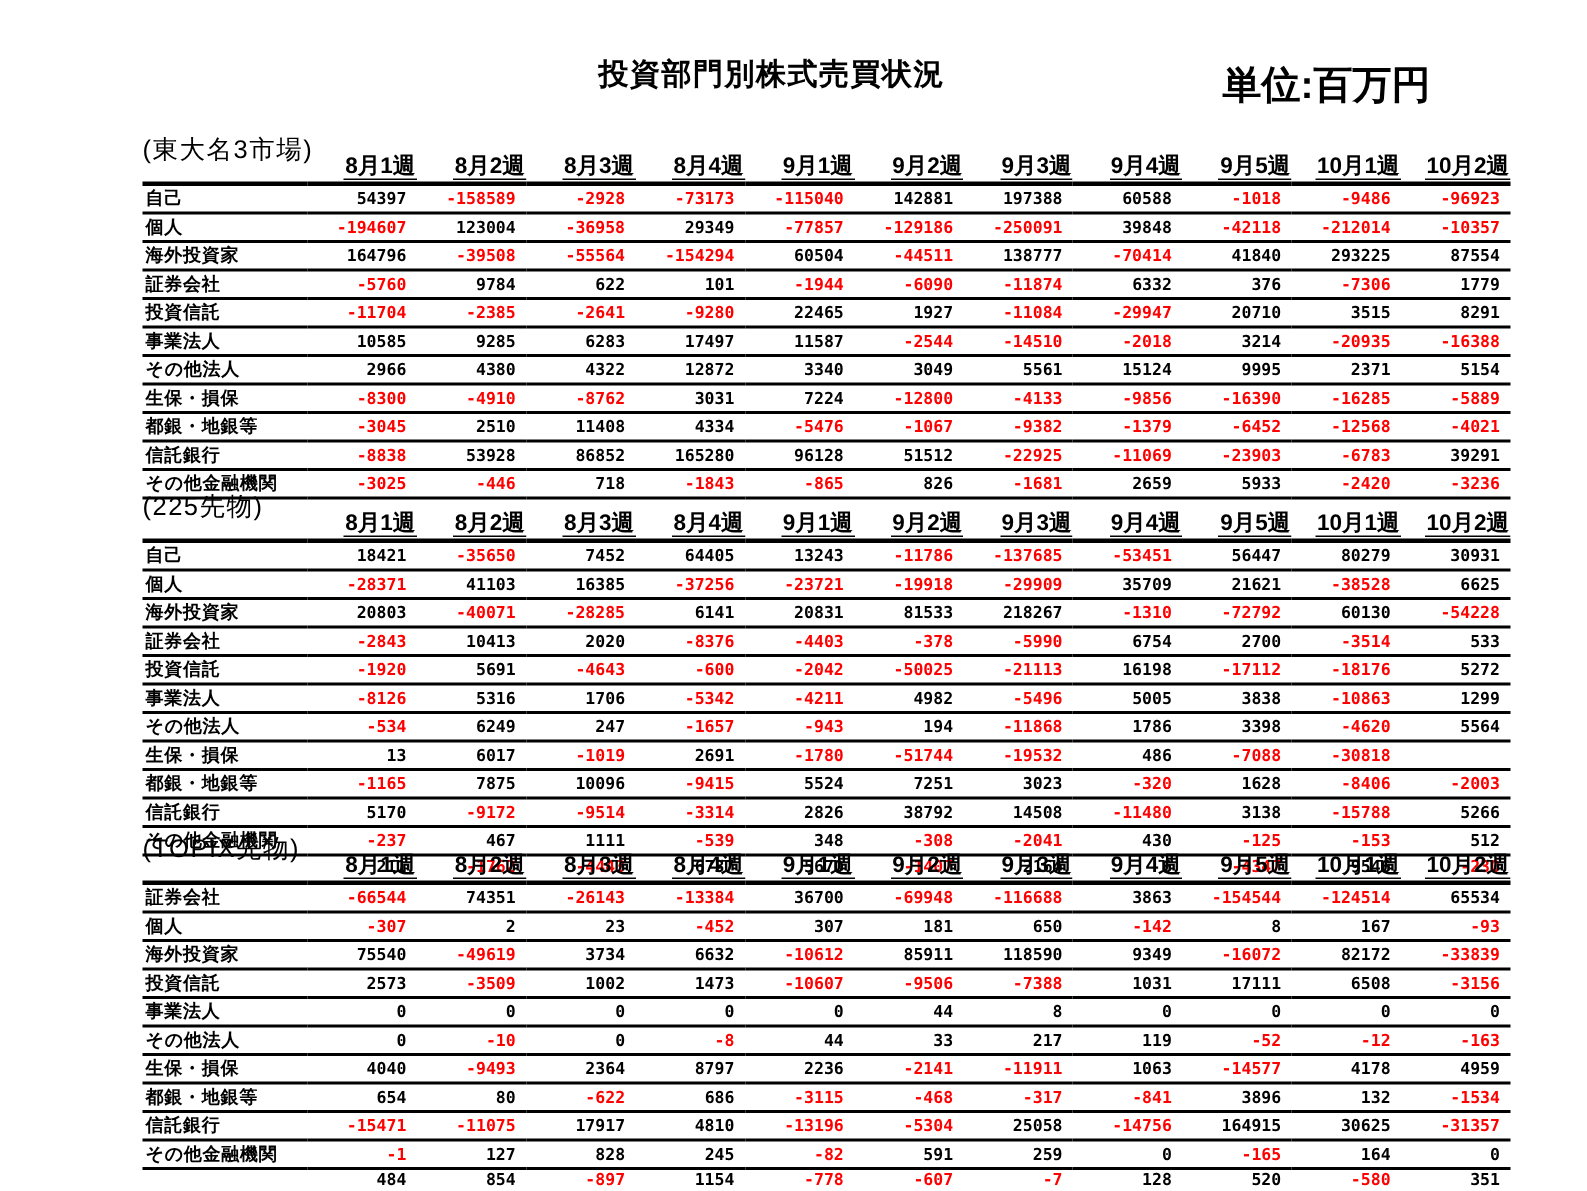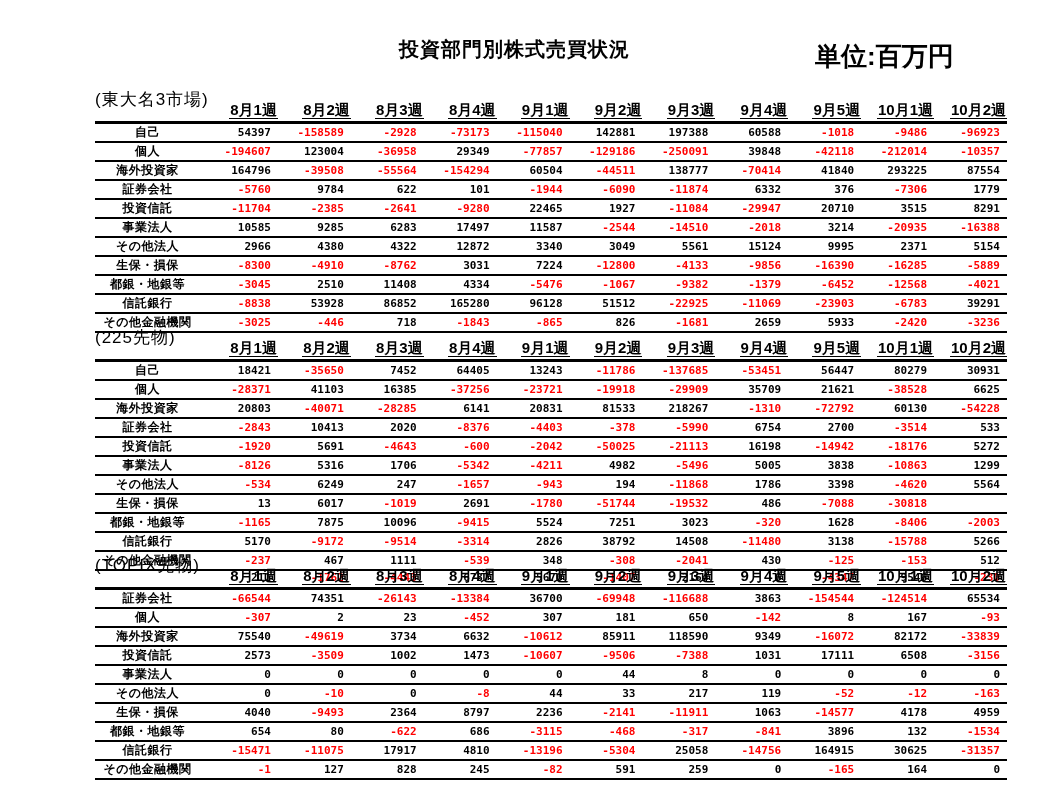--- a/index.html
+++ b/index.html
@@ -32,21 +32,21 @@
   table.data th.label-col { border-bottom:3px solid #000; }
   .wk { border-bottom:1px solid #000; padding:0 1px; white-space:nowrap; }
   table.data td {
     height:13px; border-bottom:2px solid #000;
     font-family:"DejaVu Sans Mono","Liberation Mono",monospace;
     font-size:11px; font-weight:bold; text-align:right; padding-right:7px;
     white-space:nowrap;
   }
   table.data td.row-label {
     font-family:"Liberation Sans","DejaVu Sans",sans-serif;
-    font-size:12px; font-weight:bold; text-align:center; padding-left:2px;
+    font-size:12px; font-weight:bold; text-align:left; padding-left:2px;
     letter-spacing:0.5px;
   }
   table.data tr.total-row td { border-bottom:none; }
   td.neg { color:#ff0000; }
   .s1 { top:88px; }
   .s2 { top:326px; }
   .s3 { top:554px; }
 </style>
 </head>
 <body>
@@ -339,21 +339,21 @@
         <tr>
           <td class="row-label">投資信託</td>
           <td class="neg">-1920</td>
           <td>5691</td>
           <td class="neg">-4643</td>
           <td class="neg">-600</td>
           <td class="neg">-2042</td>
           <td class="neg">-50025</td>
           <td class="neg">-21113</td>
           <td>16198</td>
-          <td class="neg">-14942</td>
+          <td class="neg">-17112</td>
           <td class="neg">-18176</td>
           <td>5272</td>
         </tr>
         <tr>
           <td class="row-label">事業法人</td>
           <td class="neg">-8126</td>
           <td>5316</td>
           <td>1706</td>
           <td class="neg">-5342</td>
           <td class="neg">-4211</td>
@@ -619,15 +619,29 @@
           <td>828</td>
           <td>245</td>
           <td class="neg">-82</td>
           <td>591</td>
           <td>259</td>
           <td>0</td>
           <td class="neg">-165</td>
           <td>164</td>
           <td>0</td>
         </tr>
+        <tr class="total-row">
+          <td class="row-label"></td>
+          <td>484</td>
+          <td>854</td>
+          <td class="neg">-897</td>
+          <td>1154</td>
+          <td class="neg">-778</td>
+          <td class="neg">-607</td>
+          <td class="neg">-7</td>
+          <td>128</td>
+          <td>520</td>
+          <td class="neg">-580</td>
+          <td>351</td>
+        </tr>
       </tbody>
     </table>
 </div>
 
 </body></html>

